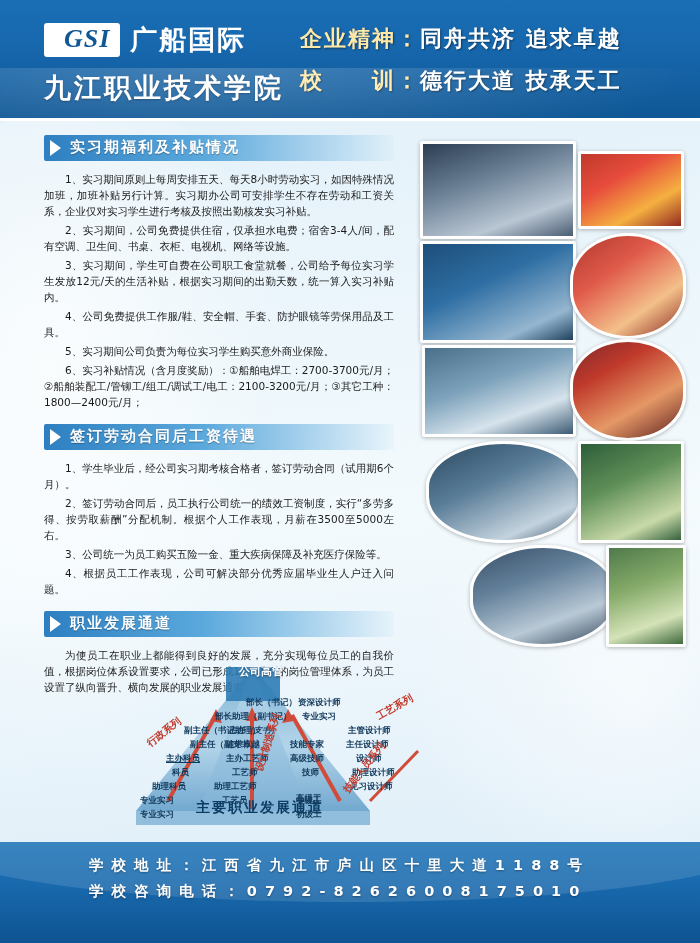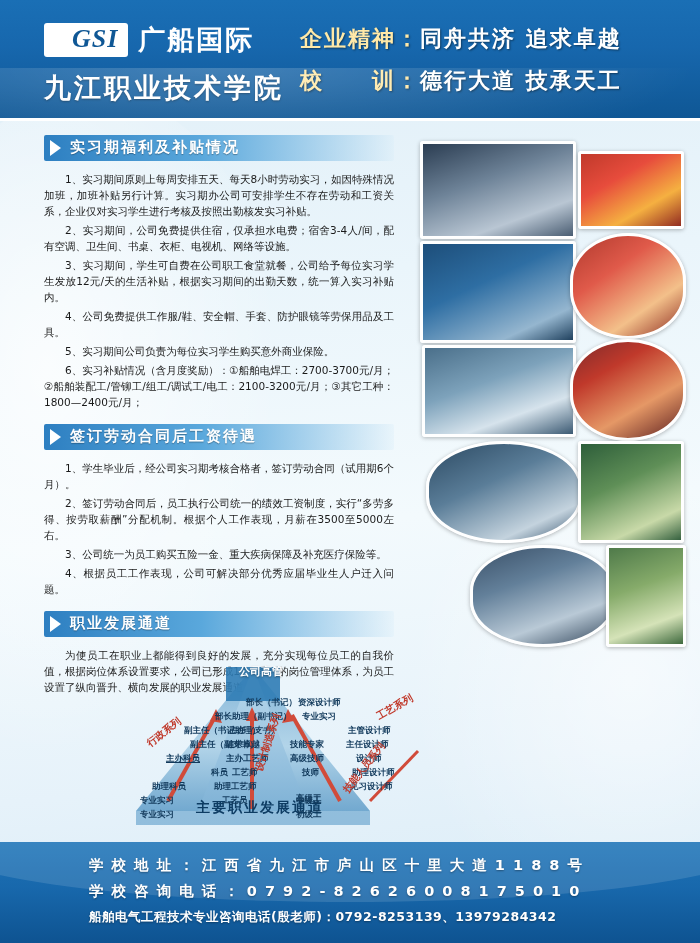--- a/index.html
+++ b/index.html
@@ -59,21 +59,21 @@
     display: flex;
     align-items: center;
   }
   .gsi-mark {
     background: #ffffff;
     color: #0f5795;
     font-weight: bold;
     font-style: italic;
     font-size: 26px;
     letter-spacing: 1px;
-    padding: 2px 10px 3px 28px;
+    padding: 2px 10px 3px 20px;
     border-radius: 3px;
     line-height: 1.1;
     font-family: "Liberation Serif", serif;
   }
   .gsi-cn {
     color: #ffffff;
     font-size: 27px;
     font-weight: bold;
     margin-left: 10px;
     letter-spacing: 2px;
@@ -404,21 +404,21 @@
 
       <div class="dg-series" style="left:104px; top:78px; transform:rotate(-38deg); transform-origin:left top;">行政系列</div>
       <div class="dg-label" style="left:206px; top:36px;">部长（书记）</div>
       <div class="dg-label" style="left:175px; top:50px;">部长助理（副书记）</div>
       <div class="dg-label" style="left:144px; top:64px;">副主任（书记助理）</div>
       <div class="dg-label" style="left:188px; top:64px;font-style:italic;">主任（支书）</div>
       <div class="dg-label" style="left:150px; top:78px;">副主任（副支书）</div>
       <div class="dg-label" style="left:186px; top:78px;">追求卓越</div>
       <div class="dg-label" style="left:126px; top:92px;text-decoration:underline;">主办科员</div>
       <div class="dg-label" style="left:186px; top:92px;">主办工艺师</div>
-      <div class="dg-label" style="left:132px; top:106px;margin-left:39px;">科员</div>
+      <div class="dg-label" style="left:132px; top:106px;">科员</div>
       <div class="dg-label" style="left:192px; top:106px;">工艺师</div>
       <div class="dg-label" style="left:112px; top:120px;">助理科员</div>
       <div class="dg-label" style="left:174px; top:120px;">助理工艺师</div>
       <div class="dg-label" style="left:100px; top:134px;">专业实习</div>
       <div class="dg-label" style="left:182px; top:134px;">工艺员</div>
       <div class="dg-label" style="left:100px; top:148px;">专业实习</div>
 
       <div class="dg-series" style="left:212px; top:108px; transform:rotate(-72deg); transform-origin:left top;">设计制造系列</div>
       <div class="dg-label" style="left:258px; top:36px;">资深设计师</div>
       <div class="dg-label" style="left:262px; top:50px;">专业实习</div>
@@ -444,17 +444,16 @@
       <div class="f-red"></div>
       <div class="f-field"></div>
     </div>
 
   </div>
 
   <div class="footer">
     <div class="footer-lines">
       <div class="f-line">学 校 地 址 ： 江 西 省 九 江 市 庐 山 区 十 里 大 道 1 1 8 8 号</div>
       <div class="f-line">学 校 咨 询 电 话 ： 0 7 9 2 - 8 2 6 2 6 0 0  8 1 7 5 0 1 0</div>
-      <div class="f-line small">船舶电气工程技术专业咨询电话(殷老师)：0792-8253139、13979284342</div>
     </div>
   </div>
 
 </div>
 
 </body></html>

